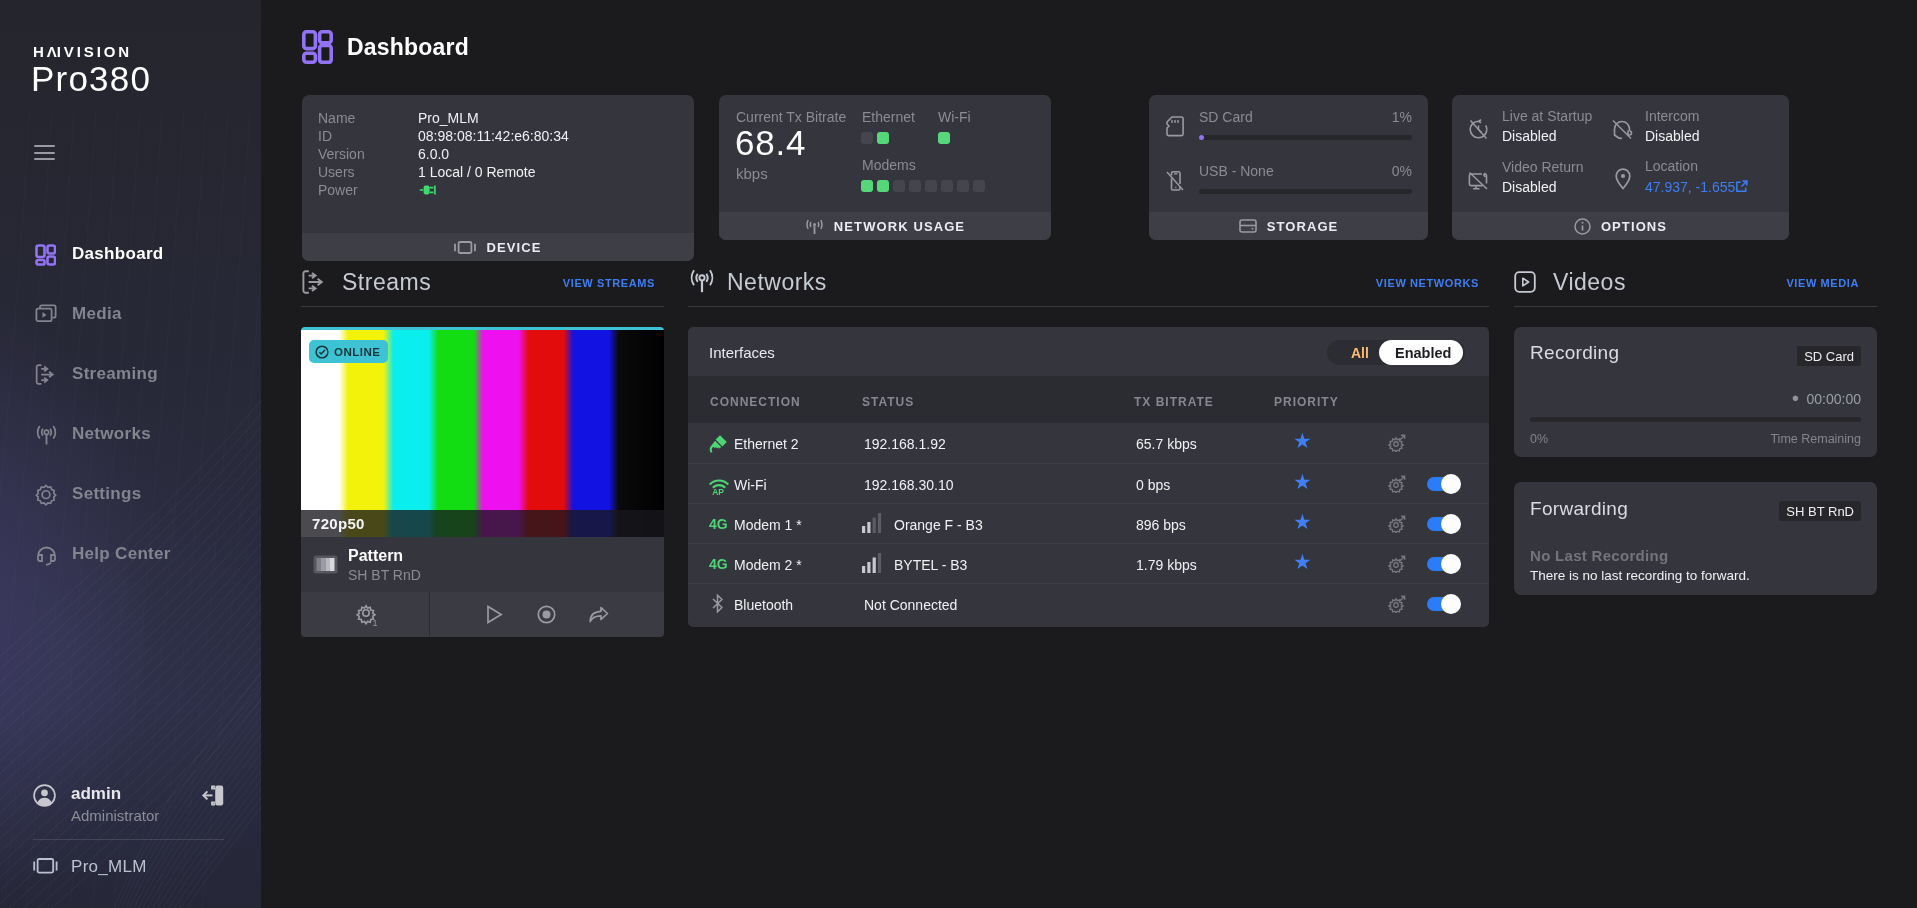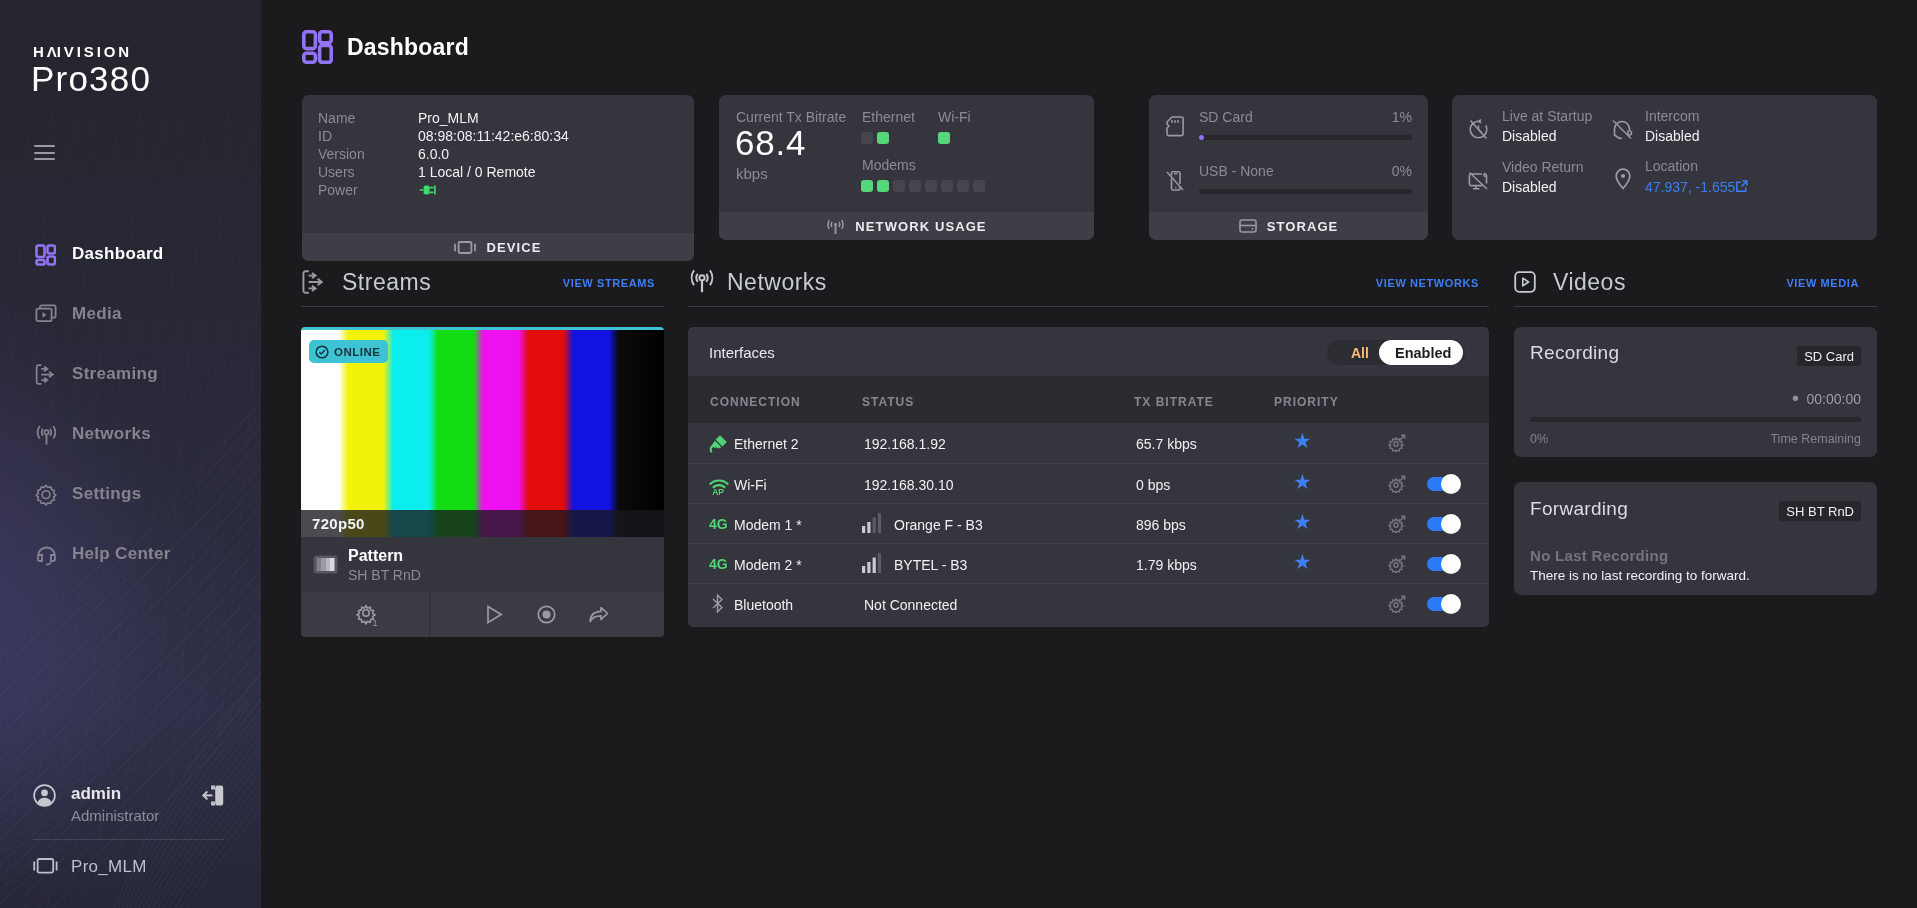--- a/index.html
+++ b/index.html
@@ -220,21 +220,21 @@
   <div class="cardfoot">
     <svg width="22" height="13" viewBox="0 0 22 13" fill="none" stroke="#9a9aa3" stroke-width="1.8">
         <path d="M1,2.8 v7.4"></path>
         <rect x="4.6" y="1" width="12.8" height="11" rx="1.4"></rect>
         <path d="M21,2.8 v7.4"></path>
       </svg>
     DEVICE
   </div>
 </div>
 
-<div class="card" style="left:719px;top:95px;width:375px;height:145px;">
+<div class="card" style="left:719px;top:95px;width:332px;height:145px;">
   <div class="abs lbl" style="left:17px;top:14px;">Current Tx Bitrate</div>
   <div class="abs" style="left:16px;top:28px;color:#fdfdfe;font-size:35px;font-weight:300;letter-spacing:0.8px;">68.4</div>
   <div class="abs lbl" style="left:17px;top:70px;font-size:15px;">kbps</div>
   <div class="abs lbl" style="left:143px;top:14px;">Ethernet</div>
   <div class="sq" style="left:142px;top:37px;"></div>
   <div class="sq g" style="left:158px;top:37px;"></div>
   <div class="abs lbl" style="left:219px;top:14px;">Wi-Fi</div>
   <div class="sq g" style="left:219px;top:37px;"></div>
   <div class="abs lbl" style="left:143px;top:62px;">Modems</div>
   <div class="sq g" style="left:142px;top:85px;"></div>
@@ -280,21 +280,21 @@
   <div class="cardfoot">
     <svg width="18" height="14" viewBox="0 0 18 14" fill="none" stroke="#9a9aa3" stroke-width="1.6">
         <rect x="1" y="1" width="16" height="12" rx="2"></rect>
         <path d="M1,6.5 h16"></path>
         <circle cx="13.5" cy="9.8" r="1" fill="#9a9aa3" stroke="none"></circle>
       </svg>
     STORAGE
   </div>
 </div>
 
-<div class="card" style="left:1452px;top:95px;width:425px;height:145px;">
+<div class="card" style="left:1452px;top:95px;width:337px;height:145px;">
   <svg class="abs" style="left:16px;top:24px;" width="21" height="21" viewBox="0 0 21 21" fill="none" stroke="#9a9aa3" stroke-width="1.6">
       <path d="M10.5,2.2 a8.3,8.3 0 1 0 8.3,8.3 M10.5,2.2 l2.6,-1.4 M10.5,2.2 l2.6,1.5"></path>
       <path d="M18.8,10.5 a8.3,8.3 0 0 0 -1.1,-4.1"></path>
       <path d="M10.5,6.5 v4 l2.8,2.8" stroke-width="1.5"></path>
       <path d="M2.5,1.5 L18.5,19.5" stroke-width="1.5"></path>
     </svg>
   <div class="abs lbl" style="left:50px;top:13px;">Live at Startup</div>
   <div class="abs val" style="left:50px;top:33px;">Disabled</div>
   <svg class="abs" style="left:159px;top:24px" width="22" height="21" viewBox="0 0 22 21" fill="none" stroke="#9a9aa3" stroke-width="1.6">
       <path d="M3.5,12 v-2 a7.5,7.5 0 0 1 15,0 v2"></path>
@@ -316,20 +316,28 @@
   <svg class="abs" style="left:163px;top:73px" width="16" height="22" viewBox="0 0 16 22" fill="none" stroke="#9a9aa3" stroke-width="1.7">
       <path d="M8,20.5 C8,20.5 14.8,12.6 14.8,8 a6.8,6.8 0 0 0 -13.6,0 C1.2,12.6 8,20.5 8,20.5 z"></path>
       <circle cx="8" cy="8" r="2.1" fill="#9a9aa3" stroke="none"></circle>
     </svg>
   <div class="abs lbl" style="left:193px;top:63px;">Location</div>
   <div class="abs" style="left:193px;top:84px;color:#3d7ef5;font-size:14px;">47.937, -1.655</div>
   <svg class="abs" style="left:283px;top:85px" width="13" height="13" viewBox="0 0 14 14" fill="none" stroke="#3d7ef5" stroke-width="1.6">
       <path d="M6,2.5 H2 V12 h9.5 V8"></path>
       <path d="M8,1.2 h4.8 V6 M12.5,1.5 L7,7"></path>
     </svg>
+  <div class="cardfoot">
+    <svg width="17" height="17" viewBox="0 0 17 17" fill="none" stroke="#9a9aa3" stroke-width="1.5">
+        <circle cx="8.5" cy="8.5" r="7.5"></circle>
+        <path d="M8.5,7.5 v5" stroke-width="1.7"></path>
+        <circle cx="8.5" cy="4.8" r="1" fill="#9a9aa3" stroke="none"></circle>
+      </svg>
+    OPTIONS
+  </div>
 </div>
 
 <svg class="abs" style="left:302px;top:270px" width="23" height="24" viewBox="0 0 23 24" fill="none" stroke="#9a9aa3" stroke-width="1.9">
     <path d="M6.8,1.2 H3.6 a2.2,2.2 0 0 0 -2.2,2.2 V20.6 a2.2,2.2 0 0 0 2.2,2.2 H6.8"></path>
     <path d="M6.6,5.6 h5.8 M10,2.9 l3.6,2.7 -3.6,2.7"></path>
     <path d="M6.6,12 h12.8 M15.6,8.8 l4.2,3.2 -4.2,3.2"></path>
     <path d="M6.6,18.4 h5.8 M10,15.7 l3.6,2.7 -3.6,2.7"></path>
   </svg>
 <div class="abs sechead-title" style="left:342px;top:269px;">Streams</div>
 <div class="abs viewlink" style="right:1262px;top:277px;">VIEW STREAMS</div>

